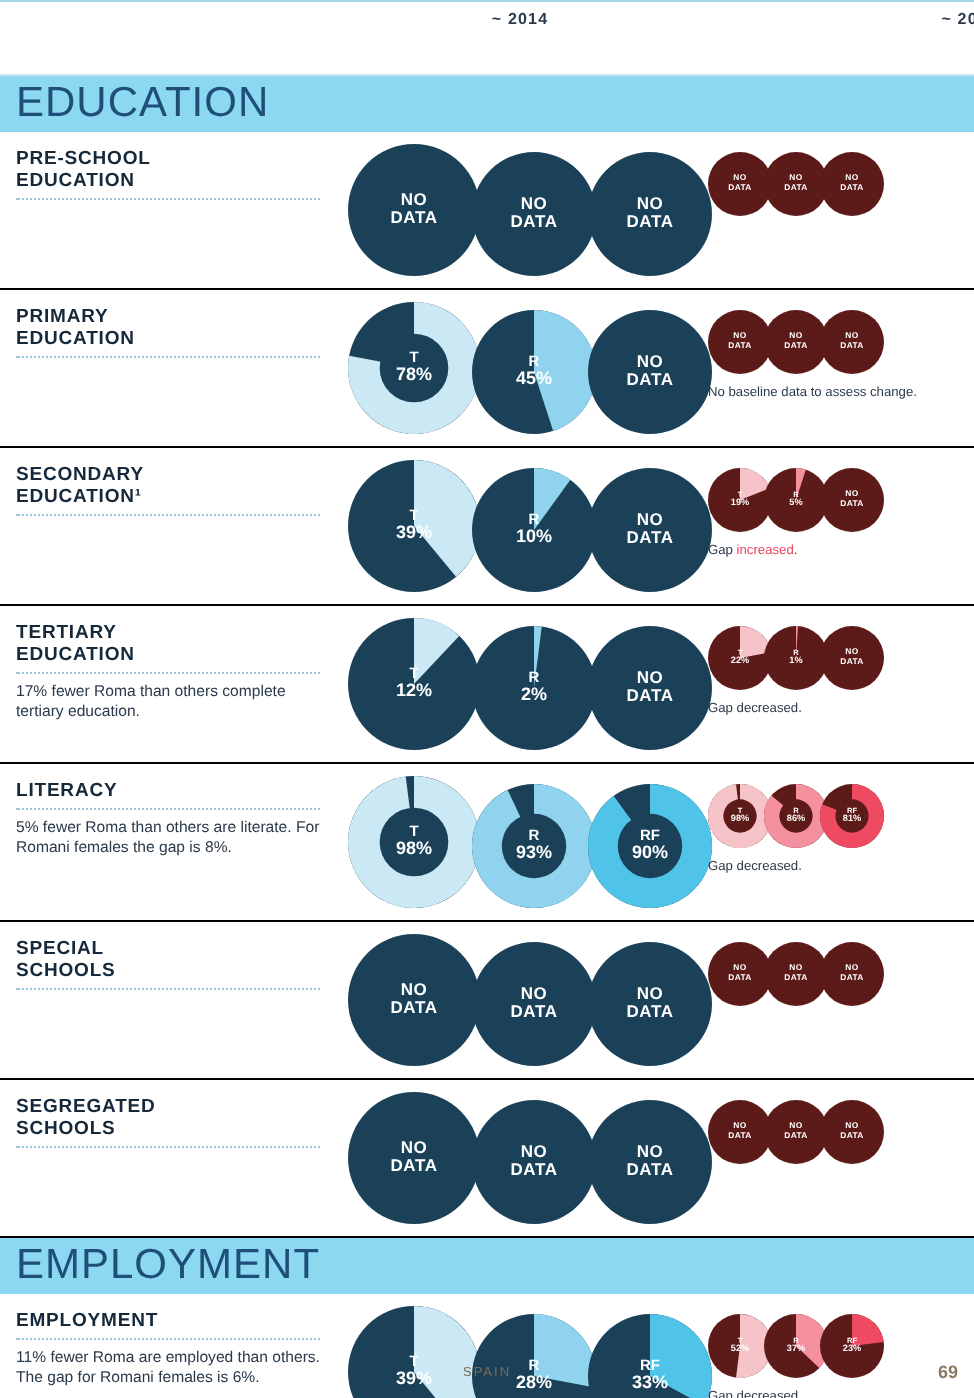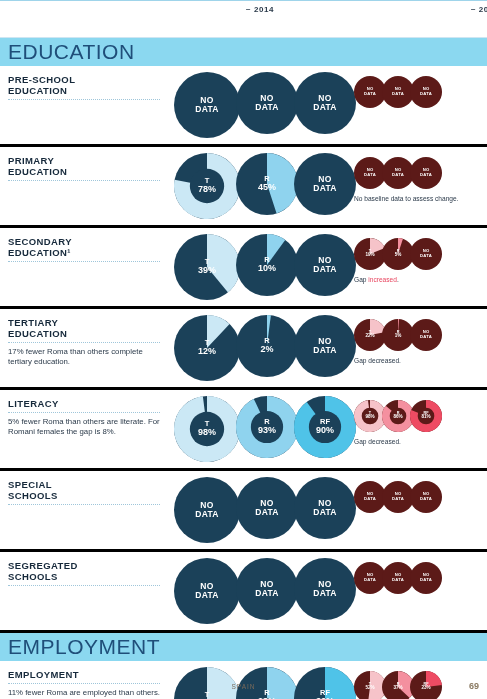--- a/index.html
+++ b/index.html
@@ -38,21 +38,21 @@
   .section-banner .title{
     font-size:21px;
     letter-spacing:.5px;
     color:#1F4E79;
     font-weight:400;
   }
 
   
   .row{
     position:relative;
-    border-bottom:3px solid #000000;
+    border-bottom:1px solid #000000;
     display:flex;
   }
   .row:last-child{ border-bottom:1px solid #cfe6f2; }
 
   .row-left{
     width:170px;
     padding:8px 8px 6px 8px;
     position:relative;
   }
   .row-title{
@@ -82,21 +82,21 @@
   .row-right{
     width:135px;
     position:relative;
   }
 
   
   .pie-cluster{
     position:absolute;
     left:0; top:0;
     display:flex;
-    align-items:flex-start;
+    align-items:flex-end;
   }
   .pie-cluster.big{ gap:-2px; }
 
   .pie{
     position:relative;
     flex:0 0 auto;
   }
   .pie svg{ display:block; }
   .pie .cap{
     position:absolute;

